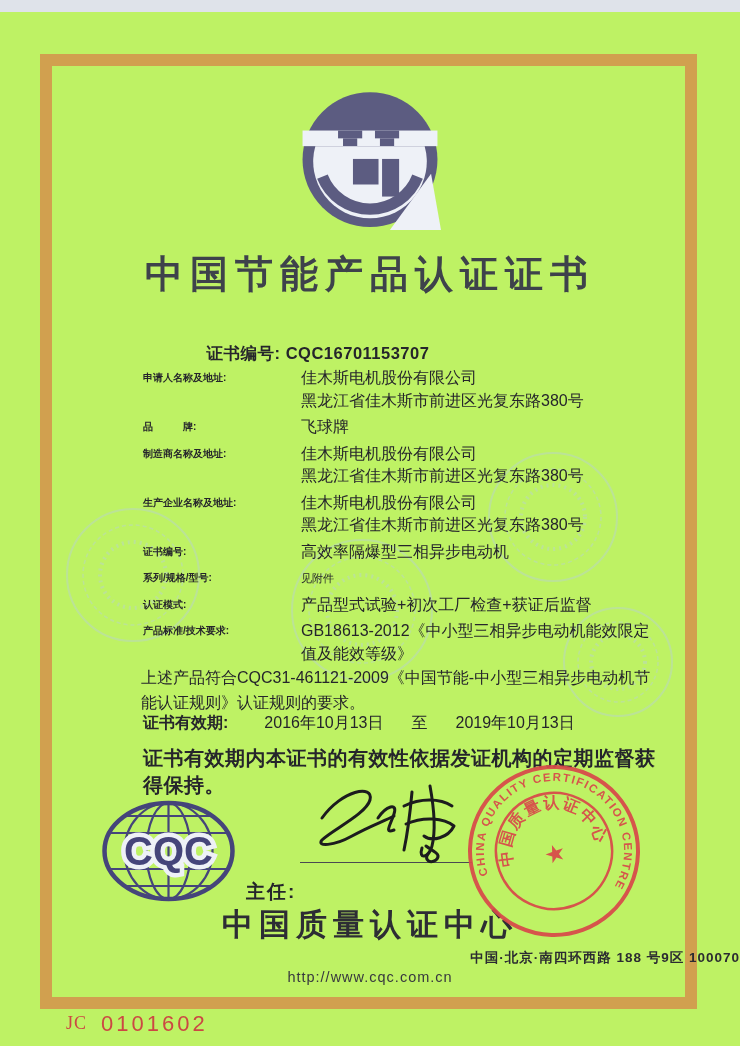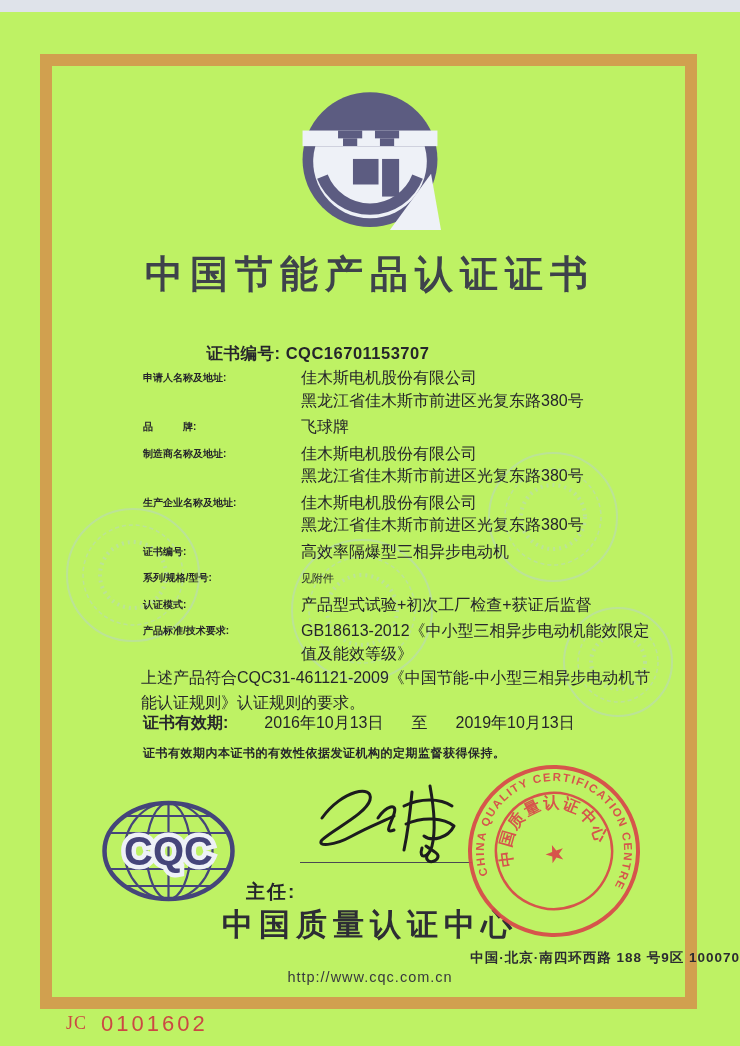--- a/index.html
+++ b/index.html
@@ -36,21 +36,21 @@
     font-size:16px;line-height:25px;
   }
   .validity{
     position:absolute;left:143px;top:701px;z-index:2;display:flex;align-items:center;
     font-size:16px;
   }
   .validity .vlabel{font-weight:bold;margin-right:36px;}
   .validity .vto{margin:0 28px;}
   .maintenance{
     position:absolute;left:143px;top:733px;width:520px;z-index:2;
-    font-size:12px;font-weight:bold;letter-spacing:.5px;
+    font-size:20px;font-weight:bold;letter-spacing:.5px;
   }
   .cqc-logo{position:absolute;left:100px;top:787px;z-index:2;}
   .director{
     position:absolute;left:246px;top:867px;z-index:2;
     font-size:19px;font-weight:bold;letter-spacing:2px;
   }
   .sig-line{
     position:absolute;left:300px;top:850px;width:172px;z-index:2;
     border-top:1.5px solid #4a4a52;
   }

